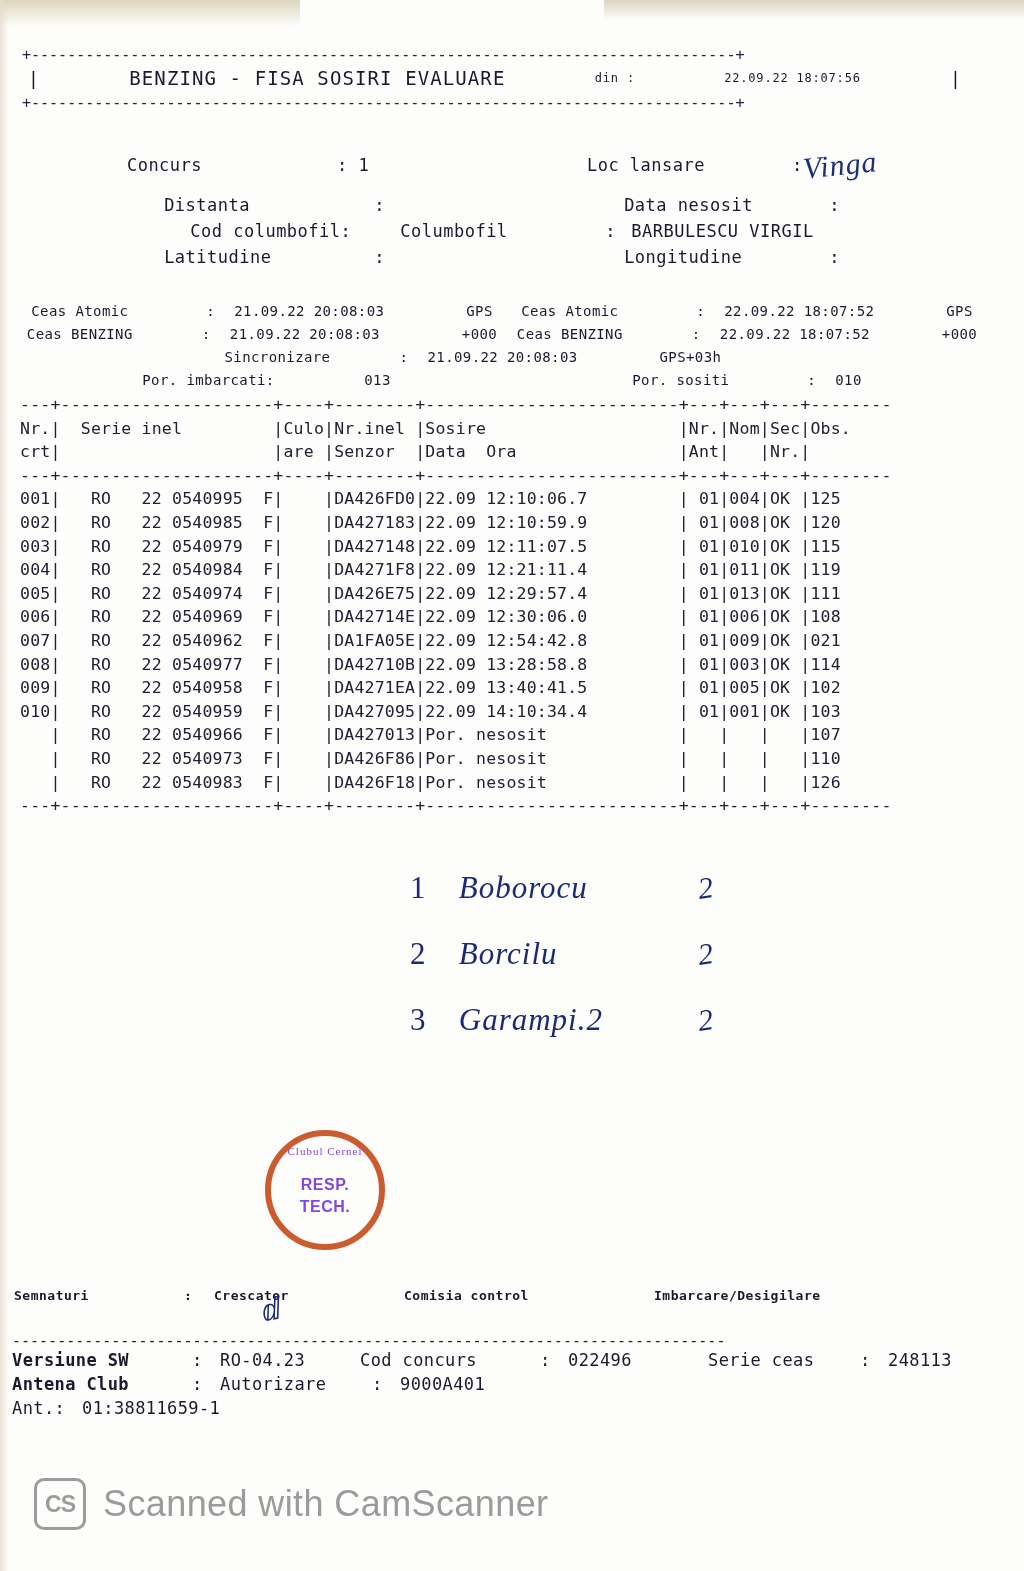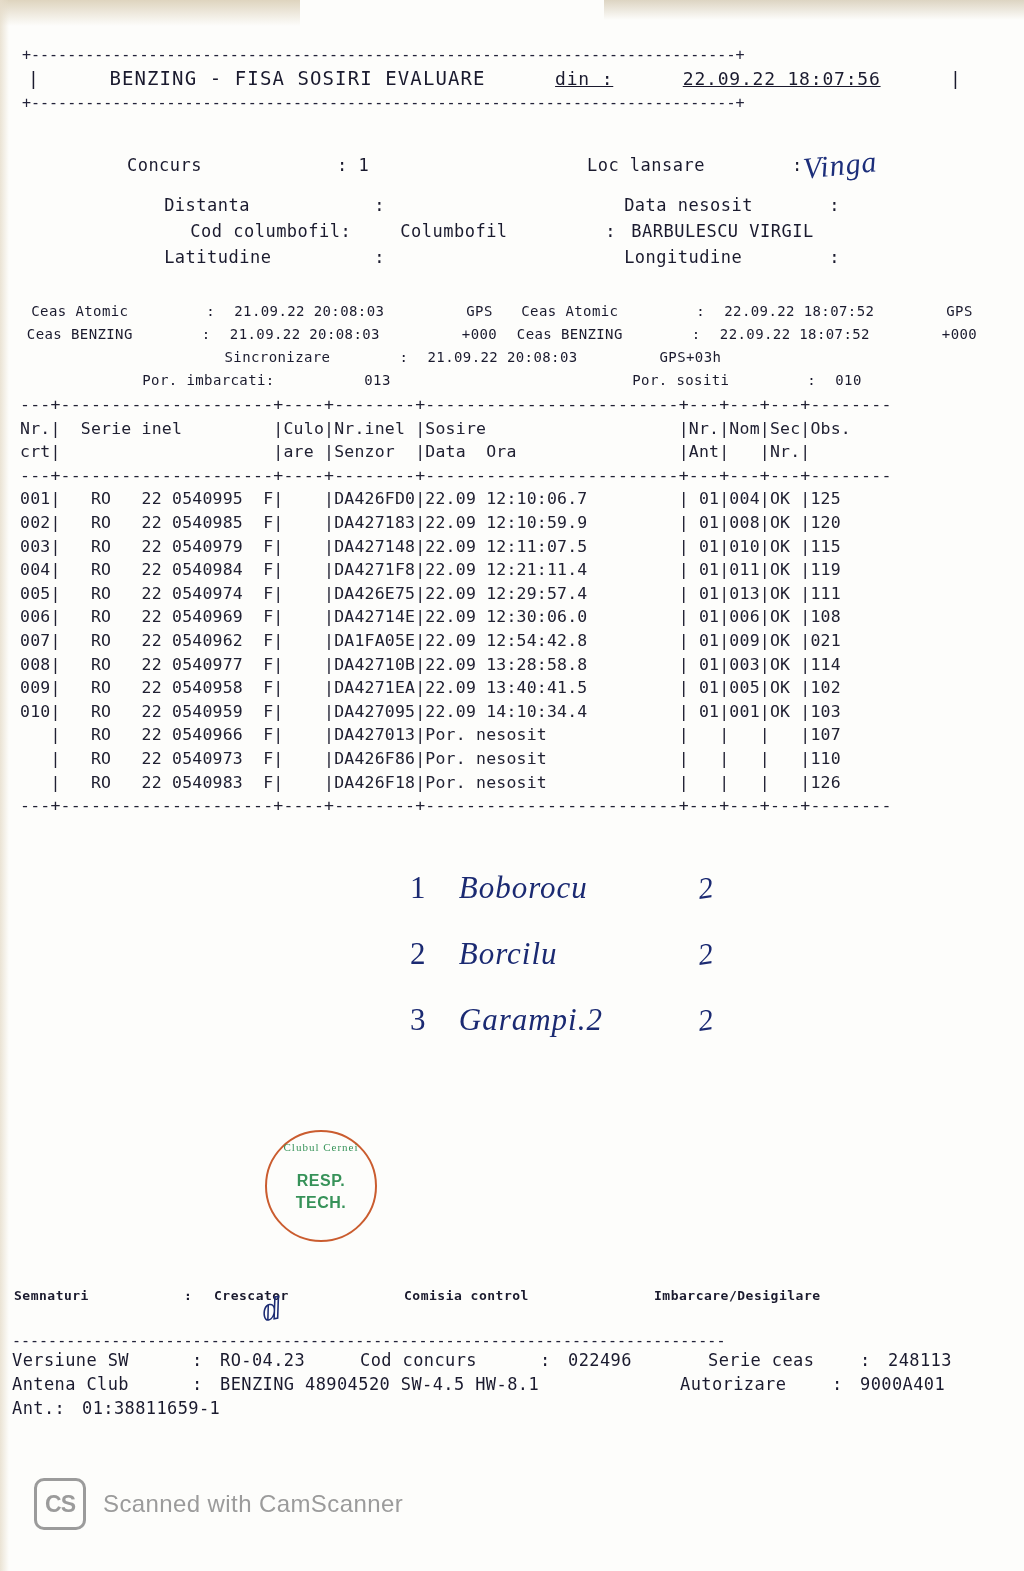--- a/index.html
+++ b/index.html
@@ -73,21 +73,21 @@
   }
   .hdr-row {
     display: flex;
     align-items: center;
     justify-content: space-between;
     padding: 6px 4px 8px 6px;
     font-size: 19px;
     letter-spacing: 1.1px;
   }
   .hdr-title { white-space: pre; }
-  .hdr-date  { white-space: pre; font-size: 18px; letter-spacing: .8px; text-decoration: underline; }
+  .hdr-date  { white-space: pre; font-size: 12px; letter-spacing: .8px; }
   .hdr-pipe-l, .hdr-pipe-r { font-size: 18px; }
 
   
   .info {
     position: absolute;
     left: 22px;
     top: 152px;
     width: 960px;
     font-size: 17px;
     line-height: 26px;
@@ -147,23 +147,23 @@
   .hand-list .nm  { display: inline-block; min-width: 230px; }
   .hand-list .sig { display: inline-block; transform: rotate(-8deg); font-size: 30px; }
 
   
   .stamp {
     position: absolute;
     left: 265px;
     top: 1130px;
     width: 108px;
     height: 108px;
-    border: 2px solid #c2410c;
+    border: 6px solid #c2410c;
     border-radius: 50%;
-    color: #15803d;
+    color: #6d28d9;
     text-align: center;
     opacity: .85;
   }
   .stamp .top-arc {
     position: absolute;
     top: 9px; left: 0; right: 0;
     font-family: "Liberation Serif", serif;
     font-size: 11px;
     letter-spacing: 1px;
   }
@@ -223,21 +223,21 @@
   .footer {
     position: absolute;
     left: 12px;
     top: 1348px;
     width: 990px;
     font-size: 17px;
     line-height: 24px;
     letter-spacing: .4px;
   }
   .f-row { display: flex; white-space: pre; }
-  .f-a { width: 180px; }
+  .f-a { width: 180px; font-weight: bold; }
   .f-center { text-align: left; padding-left: 170px; letter-spacing: 1px; }
 
   
   .cs {
     position: absolute;
     left: 34px;
     top: 1478px;
     display: flex;
     align-items: center;
     gap: 17px;
@@ -248,21 +248,21 @@
     border: 3px solid #9b9b9b;
     border-radius: 10px;
     display: flex; align-items: center; justify-content: center;
     font-family: "Liberation Sans", sans-serif;
     font-weight: bold;
     font-size: 23px;
     letter-spacing: -1px;
   }
   .cs-text {
     font-family: "Liberation Sans", sans-serif;
-    font-size: 24px;
+    font-size: 36px;
     letter-spacing: .4px;
   }
 </style>
 </head>
 <body>
 
 <div class="page">
   <div class="paper-tint-tl"></div>
   <div class="paper-tint-tr"></div>
   <div class="paper-edge-l"></div>
@@ -411,21 +411,20 @@
         <span style="width:180px">Cod concurs</span>
         <span style="width:28px">:</span>
         <span style="width:140px">022496</span>
         <span style="width:152px">Serie ceas</span>
         <span style="width:28px">:</span>
         <span>248113</span>
       </div>
       <div class="f-row">
         <span class="f-a">Antena Club</span>
         <span style="width:28px">:</span>
-        <span style="width:460px">BENZING 48904520 SW-4.5 HW-8.1</span>
         <span style="width:152px">Autorizare</span>
         <span style="width:28px">:</span>
         <span>9000A401</span>
       </div>
       <div class="f-row">
         <span style="width:70px">Ant.:</span>
         <span>01:38811659-1</span>
       </div>
     </div>
 

